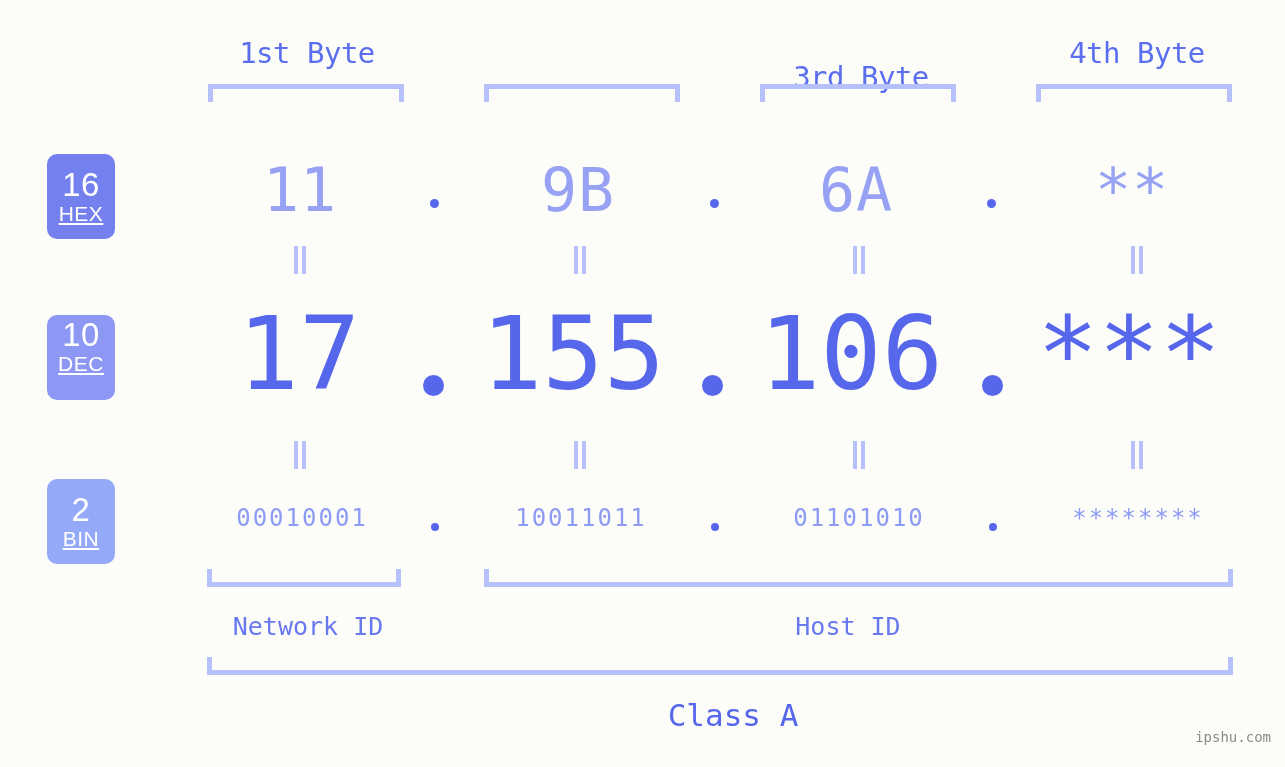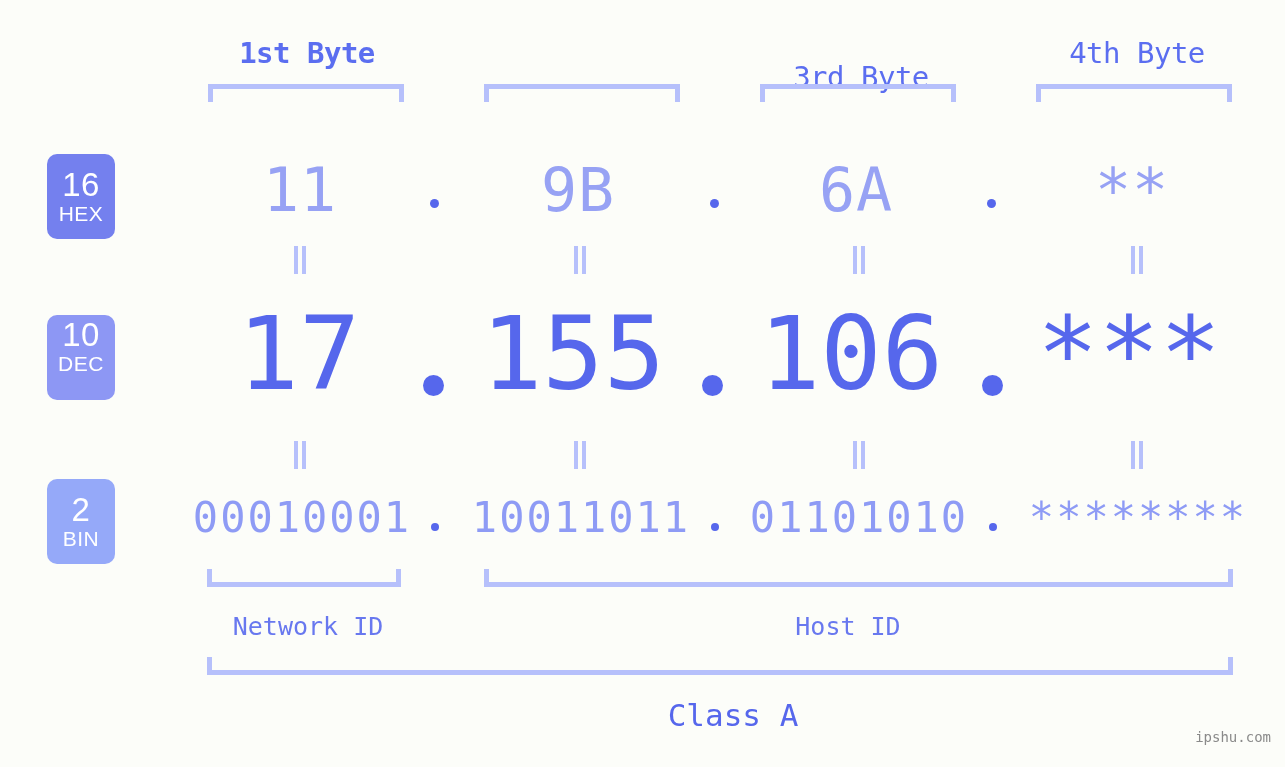--- a/index.html
+++ b/index.html
@@ -74,20 +74,21 @@
     font-weight: 400;
     letter-spacing: 0.5px;
   }
   .badge .nm {
     display: block;
     font-family: "Liberation Sans", sans-serif;
     font-size: 21px;
     line-height: 23px;
     font-weight: 400;
     letter-spacing: 0.5px;
+    text-decoration: underline;
   }
 
   #badge-hex { top: 154px; height: 85px; padding-top: 13px; background: #7480ee; }
   #badge-dec { top: 315px; height: 85px; padding-top: 2px; background: #8d97f4; }
   #badge-bin { top: 479px; height: 85px; padding-top: 13px; background: #95a9f9; }
 
   
   .val {
     position: absolute;
     text-align: center;
@@ -108,21 +109,21 @@
     height: 118px;
     line-height: 118px;
     font-size: 102px;
     color: #5667ec;
     letter-spacing: 0px;
   }
   .row-bin .val {
     top: 487px;
     height: 62px;
     line-height: 62px;
-    font-size: 42px;
+    font-size: 24px;
     color: #8e9bf5;
     letter-spacing: 2px;
   }
 
   
   .dot {
     position: absolute;
     border-radius: 50%;
     background: #5667ec;
   }
@@ -180,21 +181,21 @@
     font-size: 14px;
     color: #8a8a8a;
     white-space: nowrap;
   }
 </style>
 </head>
 <body>
 
 <div id="stage">
 
-  <div class="byte-head" style="left:192px;width:230px;font-weight:bold;">1st Byte</div>
+  <div class="byte-head" style="left:192px;width:230px;">1st Byte</div>
   <div class="byte-head" style="left:746px;width:230px;margin-top:24px;">3rd Byte</div>
   <div class="byte-head" style="left:1022px;width:230px;">4th Byte</div>
 
   <div class="tbracket" style="left:208px;width:196px;"></div>
   <div class="tbracket" style="left:484px;width:196px;"></div>
   <div class="tbracket" style="left:760px;width:196px;"></div>
   <div class="tbracket" style="left:1036px;width:196px;"></div>
 
   <div class="badge" id="badge-hex">
     <span class="num">16</span>

